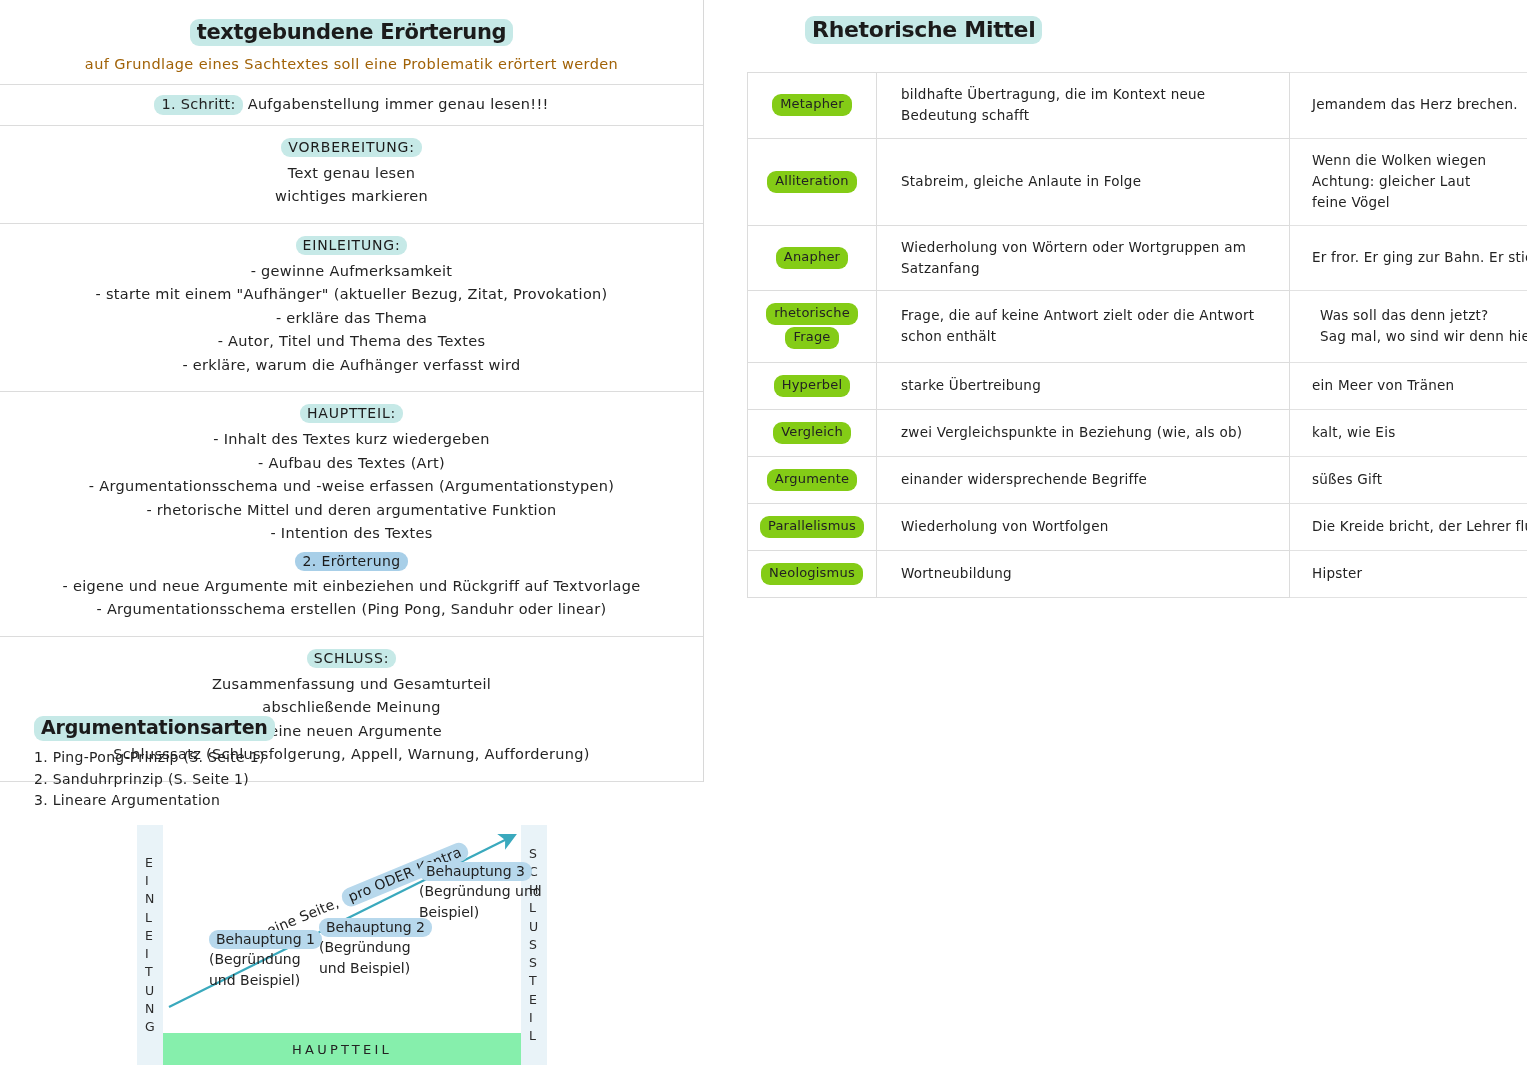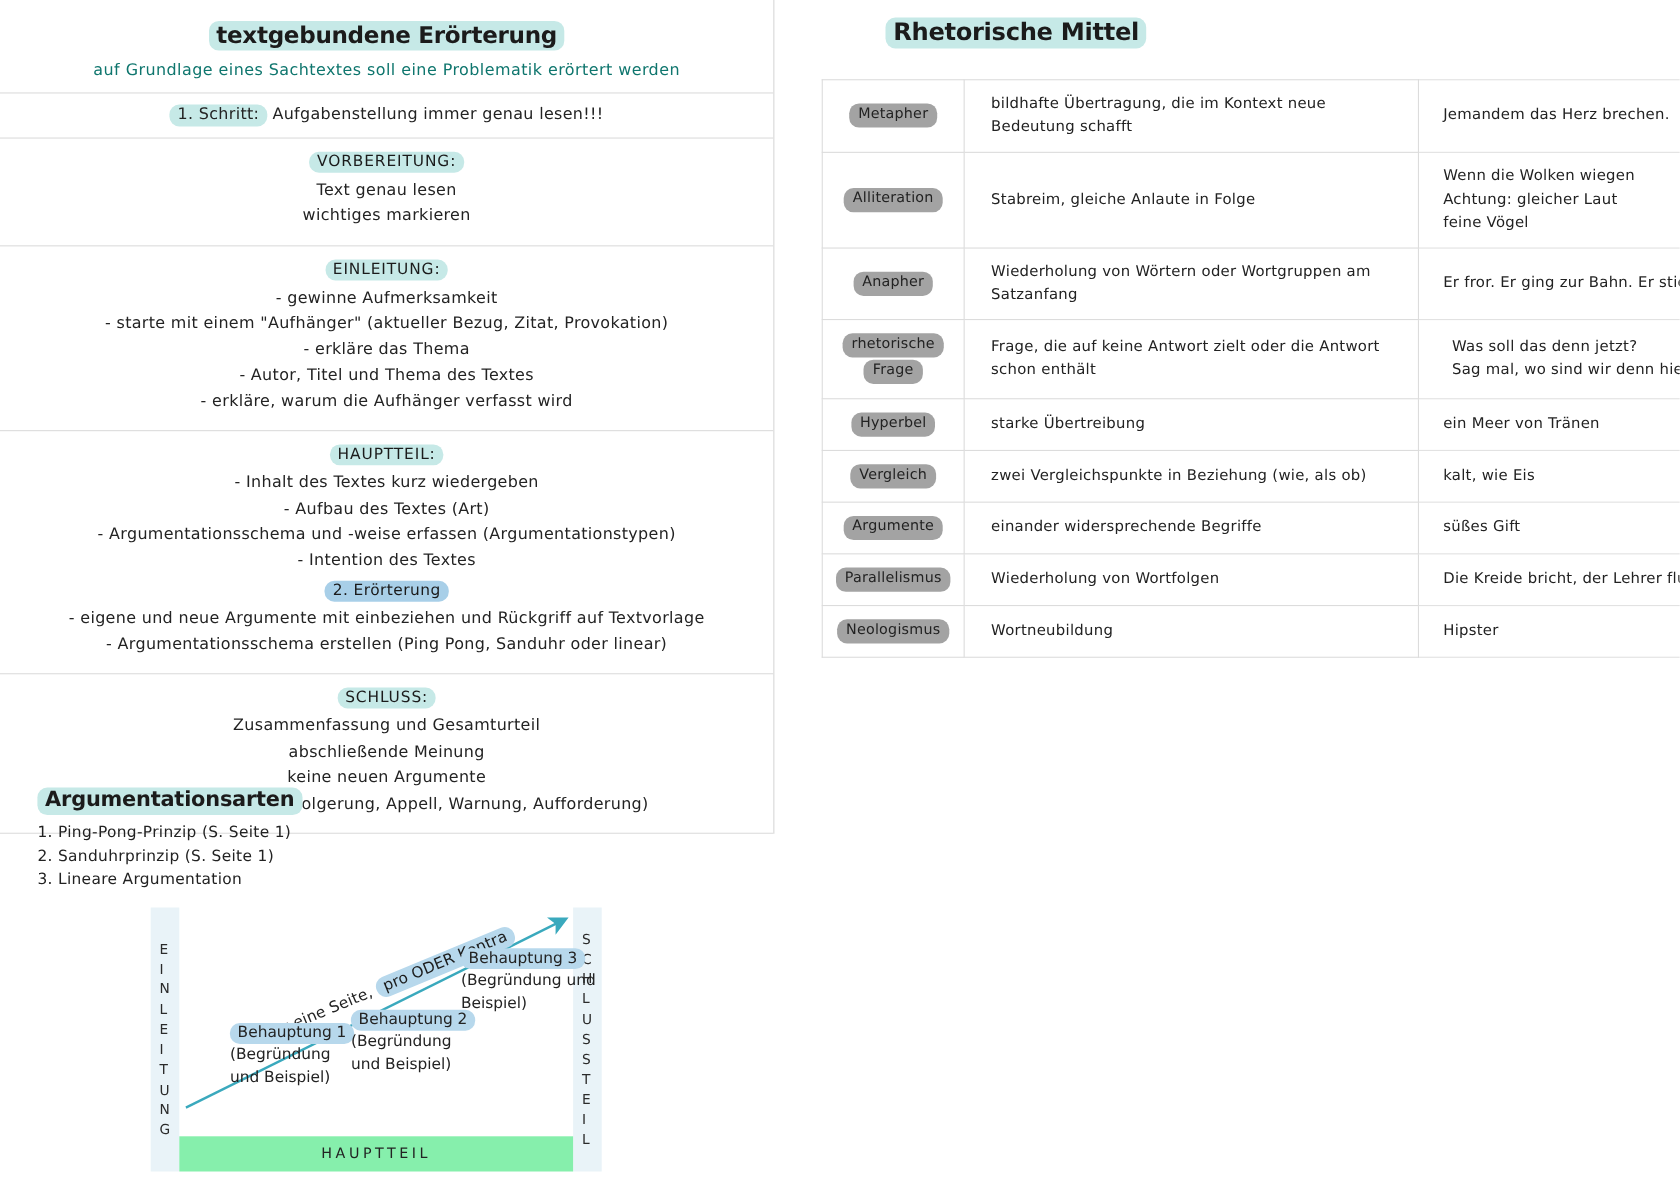--- a/index.html
+++ b/index.html
@@ -34,21 +34,21 @@
   .lp-sec:first-child{border-top:none;}
   .lp-title{
     font-family:"DejaVu Sans","Liberation Sans",sans-serif;
     font-weight:700;
     font-size:21px;
     letter-spacing:-0.3px;
     margin:12px 0 4px 0;
     text-align:center;
   }
   .lp-sub{
-    font-size:14.5px; letter-spacing:.4px; color:#0f766e;
+    font-size:14.5px; letter-spacing:.4px; color:#a16207;
     padding:6px 0 8px 0;
   }
   .sec-head{
     font-size:14px; letter-spacing:.8px; margin-bottom:5px; display:block;
   }
   .lp-line{
     font-size:14.5px; letter-spacing:.3px; line-height:1.62; color:#232323;
   }
   .sub-head{ display:block; margin:6px 0 4px 0; font-size:14px; letter-spacing:.4px;}
 
@@ -129,21 +129,21 @@
   }
   .rtable td.c-ex{
     width:275px;
     border:none;
     border-top:1px solid #e2e2e2;
     border-bottom:1px solid #e2e2e2;
     padding-left:22px;
   }
   .rtable td.c-ex.indent{padding-left:30px;}
   .rtable .term-hl{
-    background:#a3a3a3;border-radius:9px;padding:2px 8px 3px 8px;
+    background:#84cc16;border-radius:9px;padding:2px 8px 3px 8px;
     display:inline-block;font-size:13px;letter-spacing:.2px;line-height:1.3;
   }
   .rtable .term-two .term-hl{margin:1px 0;}
   .nowrap-pre{white-space:pre-line;}
 </style>
 </head>
 <body>
 
 <div class="page">
 
@@ -173,20 +173,21 @@
       <div class="lp-line">- erkläre das Thema</div>
       <div class="lp-line">- Autor, Titel und Thema des Textes</div>
       <div class="lp-line">- erkläre, warum die Aufhänger verfasst wird</div>
     </div>
 
     <div class="lp-sec" style="padding:12px 10px 14px 10px;">
       <span class="sec-head"><span class="hl hl-mint">HAUPTTEIL:</span></span>
       <div class="lp-line">- Inhalt des Textes kurz wiedergeben</div>
       <div class="lp-line">- Aufbau des Textes (Art)</div>
       <div class="lp-line">- Argumentationsschema und -weise erfassen (Argumentationstypen)</div>
+      <div class="lp-line">- rhetorische Mittel und deren argumentative Funktion</div>
       <div class="lp-line">- Intention des Textes</div>
       <span class="sub-head"><span class="hl hl-blue">2. Erörterung</span></span>
       <div class="lp-line">- eigene und neue Argumente mit einbeziehen und Rückgriff auf Textvorlage</div>
       <div class="lp-line">- Argumentationsschema erstellen (Ping Pong, Sanduhr oder linear)</div>
     </div>
 
     <div class="lp-sec" style="padding:12px 10px 14px 10px;">
       <span class="sec-head"><span class="hl hl-mint">SCHLUSS:</span></span>
       <div class="lp-line">Zusammenfassung und Gesamturteil</div>
       <div class="lp-line">abschließende Meinung</div>

